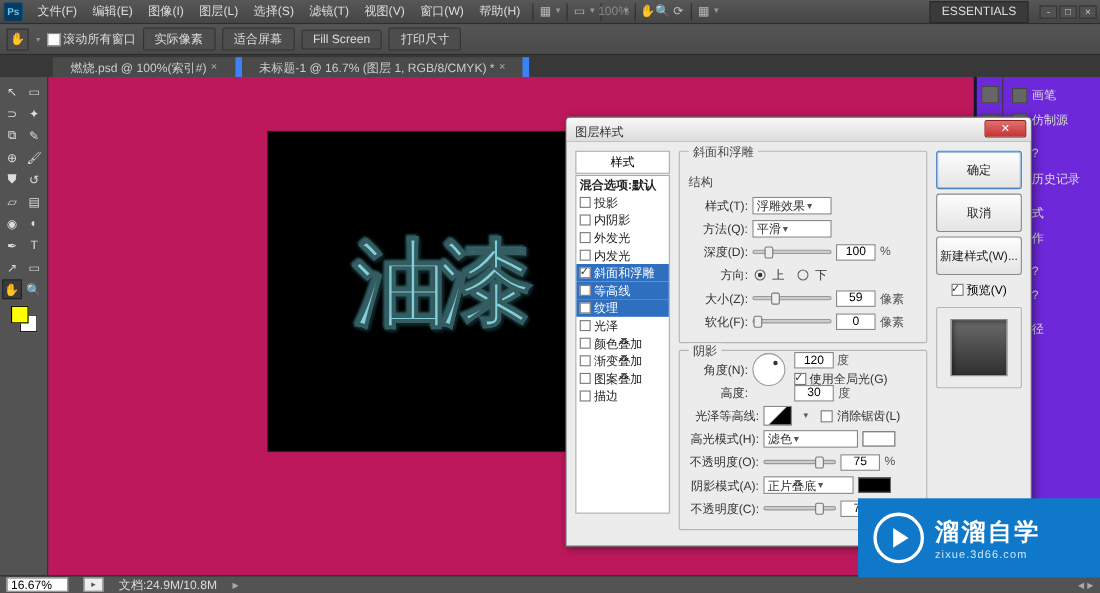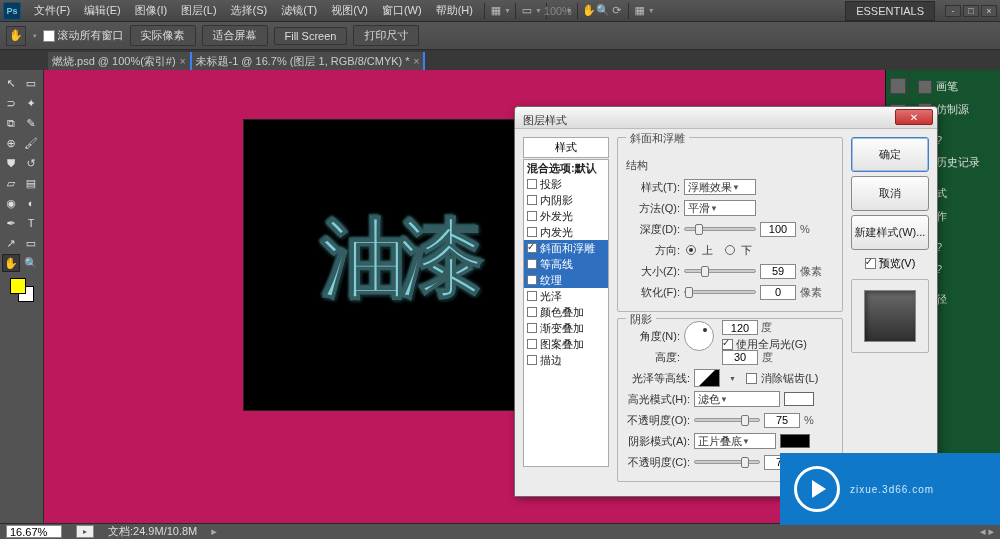--- a/index.html
+++ b/index.html
@@ -13,38 +13,38 @@
 .essentials{background:#3a3a3a;padding:3px 10px;border:1px solid #2a2a2a}
 .win-btns{display:flex;gap:2px;margin-left:6px}
 .win-btn{width:16px;height:12px;background:#515151;border:1px solid #333;display:flex;align-items:center;justify-content:center;font-size:9px;color:#ccc}
 
 .optbar{height:28px;background:linear-gradient(#555,#4a4a4a);display:flex;align-items:center;padding:0 6px;gap:6px;border-bottom:1px solid #2b2b2b;color:#ddd}
 .opt-icon{width:20px;height:20px;border:1px solid #333;background:#4d4d4d;display:flex;align-items:center;justify-content:center}
 .opt-chk{width:12px;height:12px;border:1px solid #888;background:#fff;display:inline-block;margin-right:3px;vertical-align:middle}
 .opt-btn{padding:2px 10px;border:1px solid #333;background:#4d4d4d;color:#ddd;border-radius:2px}
 
 .tabs{height:20px;background:#383838;display:flex;align-items:flex-end;padding-left:48px}
-.tab{height:18px;padding:2px 4px;background:#4a4a4a;color:#ccc;border-right:2px solid #3b82f6;display:flex;align-items:center;gap:4px;font-size:10px}
+.tab{height:18px;padding:2px 16px;background:#4a4a4a;color:#ccc;border-right:6px solid #3b82f6;display:flex;align-items:center;gap:4px;font-size:10px}
 .tab .x{font-size:10px;color:#aaa}
 
 .workspace{position:absolute;top:70px;bottom:16px;left:0;right:0;display:flex}
 
 .toolbox{width:44px;background:#535353;border-right:1px solid #2a2a2a;display:flex;flex-direction:column;padding:4px 2px;gap:2px}
 .tool-row{display:flex;gap:2px}
 .tool{width:18px;height:18px;border:1px solid transparent;display:flex;align-items:center;justify-content:center;color:#ddd;font-size:11px}
 .tool.selected{background:#3a3a3a;border:1px solid #222}
 .swatch{width:24px;height:24px;position:relative;margin:4px auto}
 .sw-fg{position:absolute;width:16px;height:16px;background:#ffff00;border:1px solid #000;left:0;top:0}
 .sw-bg{position:absolute;width:16px;height:16px;background:#fff;border:1px solid #000;right:0;bottom:0}
 
 .canvas-area{flex:1;background:#be185d;position:relative;overflow:hidden}
 .canvas{position:absolute;left:200px;top:50px;width:310px;height:290px;background:#000;box-shadow:0 0 0 1px #222}
 .canvas-text{position:absolute;left:50%;top:50%;transform:translate(-50%,-55%);font-family:"STKaiti","KaiTi",serif;font-size:86px;font-weight:bold;color:#7fd0d8;text-shadow:-2px -2px 2px #2a5b61,2px 2px 3px #0d2528,0 0 4px #5aa8b0;letter-spacing:-8px;white-space:nowrap;-webkit-text-stroke:1px #345c61}
 
-.right-dock{width:115px;background:#14532d;border-left:1px solid #0f172a;display:flex}
+.right-dock{width:115px;background:#6d28d9;border-left:3px solid #0f172a;display:flex}
 .dock-col{width:24px;border-right:1px solid #3a3a3a;display:flex;flex-direction:column;gap:10px;padding-top:8px;align-items:center}
 .dock-icon{width:16px;height:16px;background:#666;border:1px solid #444}
 .panel-list{flex:1;display:flex;flex-direction:column;gap:2px;padding:6px 4px;color:#ddd}
 .panel-tab{padding:3px 4px;font-size:10px;display:flex;align-items:center;gap:4px}
 .panel-tab .pi{width:14px;height:14px;background:#666;border:1px solid #444;display:inline-block}
 
 .statusbar{position:absolute;bottom:0;left:0;right:0;height:16px;background:#535353;border-top:1px solid #2a2a2a;display:flex;align-items:center;color:#ddd;font-size:10px;padding:0 6px;gap:14px}
 .status-input{width:56px;background:#fff;color:#000;border:1px solid #888;padding:0 3px;height:13px}
 
 .dialog{position:absolute;left:514px;top:106px;width:424px;background:#ececec;border:1px solid #6b6b6b;border-radius:4px 4px 0 0;box-shadow:2px 2px 8px rgba(0,0,0,.4)}
@@ -468,15 +468,16 @@
       </div>
     </div>
   </div>
 </div>
 
 <div class="wm">
   <div class="circ">
       <div class="tri"></div>
     </div>
   <div>
+    <div class="txt">溜溜自学</div>
     <div class="sub">zixue.3d66.com</div>
   </div>
 </div>
 
 </body></html>

